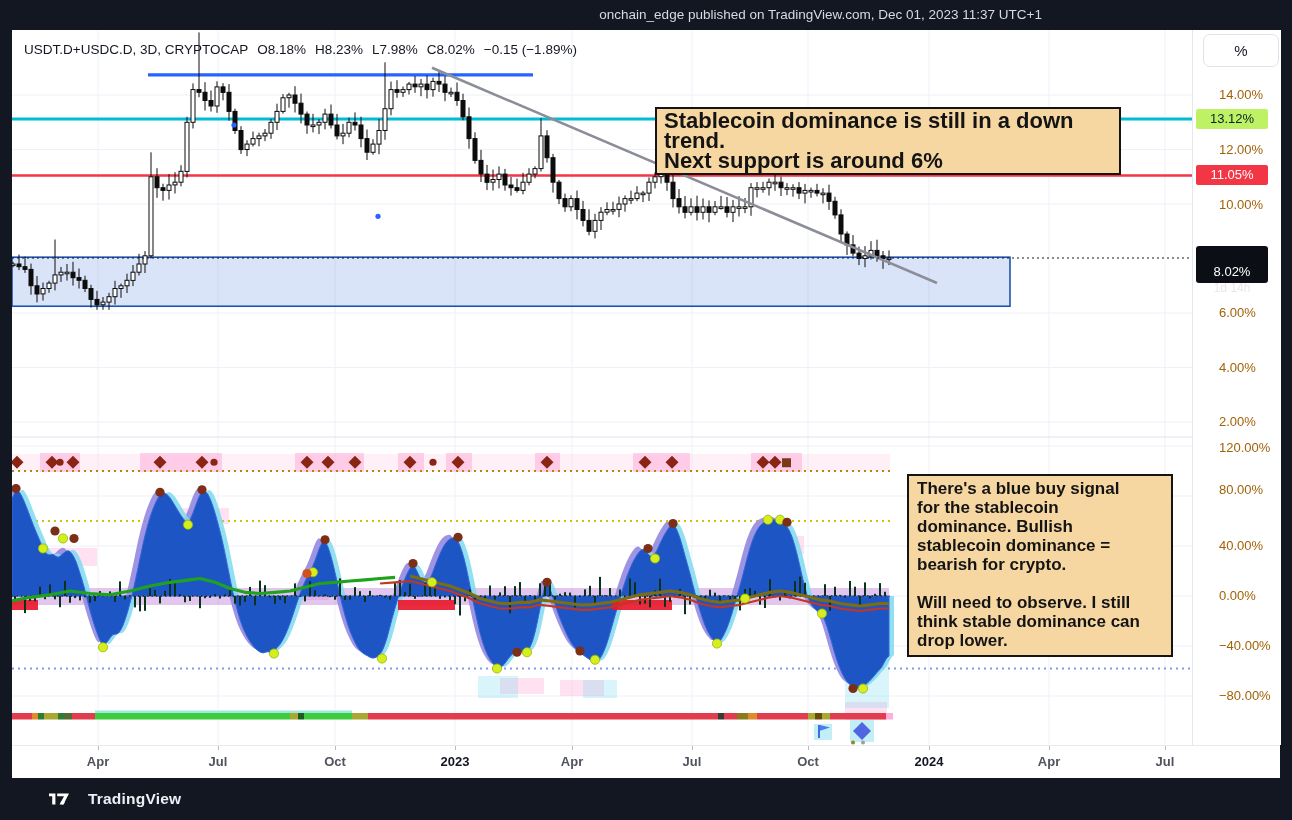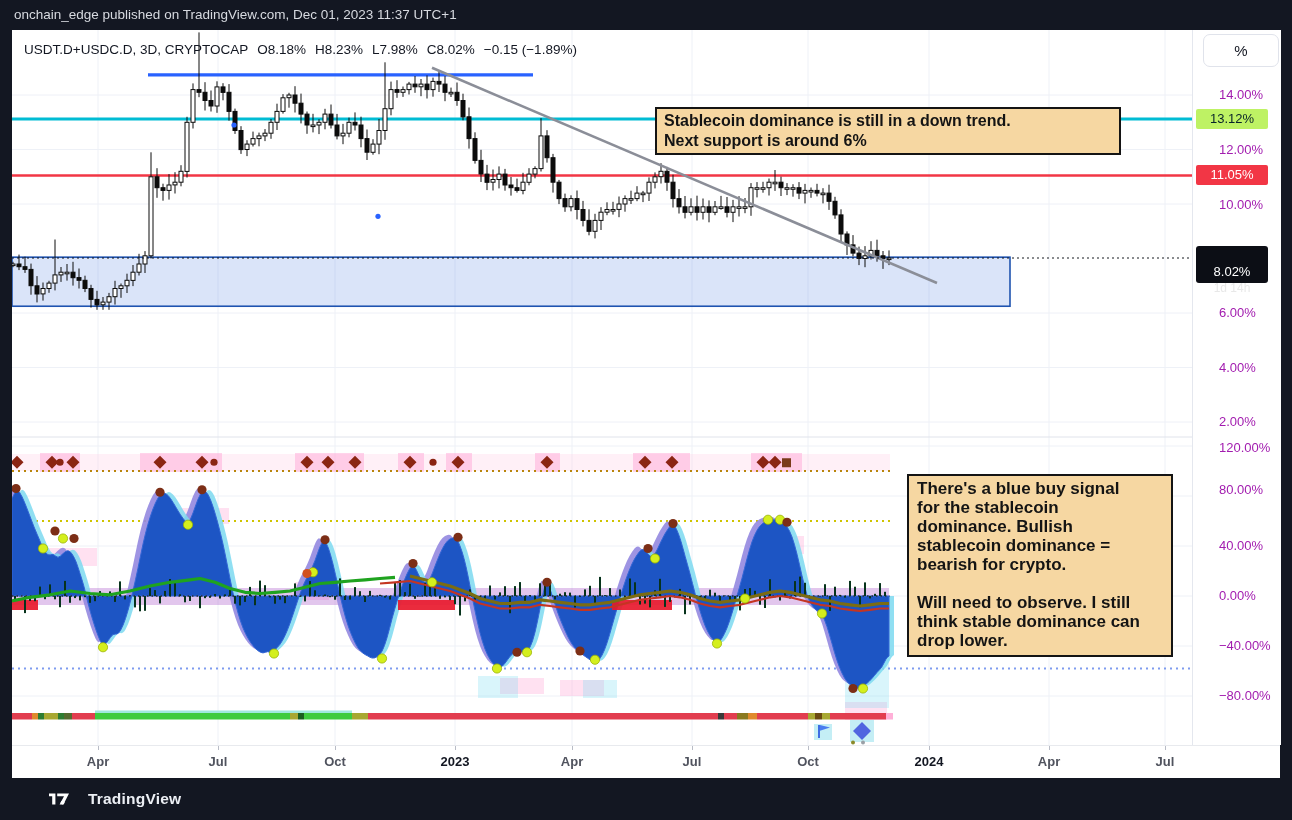--- a/index.html
+++ b/index.html
@@ -4,37 +4,37 @@
 <style>
   html,body{margin:0;padding:0;}
   body{
     width:1292px;height:820px;position:relative;overflow:hidden;
     background:#131722;font-family:"Liberation Sans",sans-serif;
     -webkit-font-smoothing:antialiased;
   }
   .topbar{
     position:absolute;left:0;top:0;width:1042px;height:30px;
     color:#d7dae0;font-size:13.5px;line-height:30px;padding-left:14px;box-sizing:border-box;
-    background:#131722;white-space:nowrap;
+    background:#131722;white-space:nowrap;text-align:right;
   }
   .surface{
     position:absolute;left:12px;top:30px;width:1268px;height:747px;background:#ffffff;
   }
   #plot{position:absolute;left:0;top:0;}
   .chart-header{
     position:absolute;left:12px;top:12px;display:flex;gap:9px;
     font-size:13.5px;color:#131722;white-space:nowrap;z-index:6;
   }
   .chart-header .sym{font-weight:400;}
   .price-axis{
     position:absolute;left:1180px;top:0;width:88px;height:715px;background:#fff;
     border-left:1px solid #e4e7ee;z-index:4;
   }
   .axis-label{
-    position:absolute;left:26px;height:18px;line-height:18px;font-size:13px;color:#a21caf;white-space:nowrap;
+    position:absolute;left:26px;height:18px;line-height:18px;font-size:13px;color:#a16207;white-space:nowrap;
   }
   .percent-btn{
     position:absolute;left:1191px;top:4px;width:74px;height:31px;background:#fff;
     border:1px solid #e0e3eb;border-radius:7px;z-index:7;
     font-size:15px;color:#131722;text-align:center;line-height:31px;cursor:pointer;
   }
   .px-tag{
     position:absolute;left:1184px;width:72px;z-index:6;text-align:center;
     font-size:13px;border-radius:2px;
   }
@@ -50,21 +50,21 @@
   .time-label{
     position:absolute;top:8px;transform:translateX(-50%);
     font-size:13px;color:#50535e;white-space:nowrap;font-weight:bold;
   }
   .time-label.bold{font-weight:700;color:#131722;}
   .time-tick{position:absolute;top:0;width:1px;height:4px;background:#b8bcc6;}
   .note{
     position:absolute;background:#f6d7a2;border:2px solid #141414;color:#141414;
     font-weight:700;z-index:8;box-sizing:border-box;
   }
-  .note-1{left:643px;top:77px;width:466px;padding:2px 7px;font-size:16px;line-height:20px;}
+  .note-1{left:643px;top:77px;width:466px;padding:2px 7px;font-size:22px;line-height:20px;}
   .note-2{left:895px;top:444px;width:266px;padding:3px 8px 5px;font-size:17px;line-height:19px;}
   .footer{
     position:absolute;left:0;top:777px;width:1292px;height:43px;background:#131722;
     display:flex;align-items:center;padding-left:48px;box-sizing:border-box;gap:17px;
   }
   .footer .brand{color:#eceff4;font-size:15.5px;font-weight:600;letter-spacing:.2px;}
 </style>
 </head>
 <body>
 

